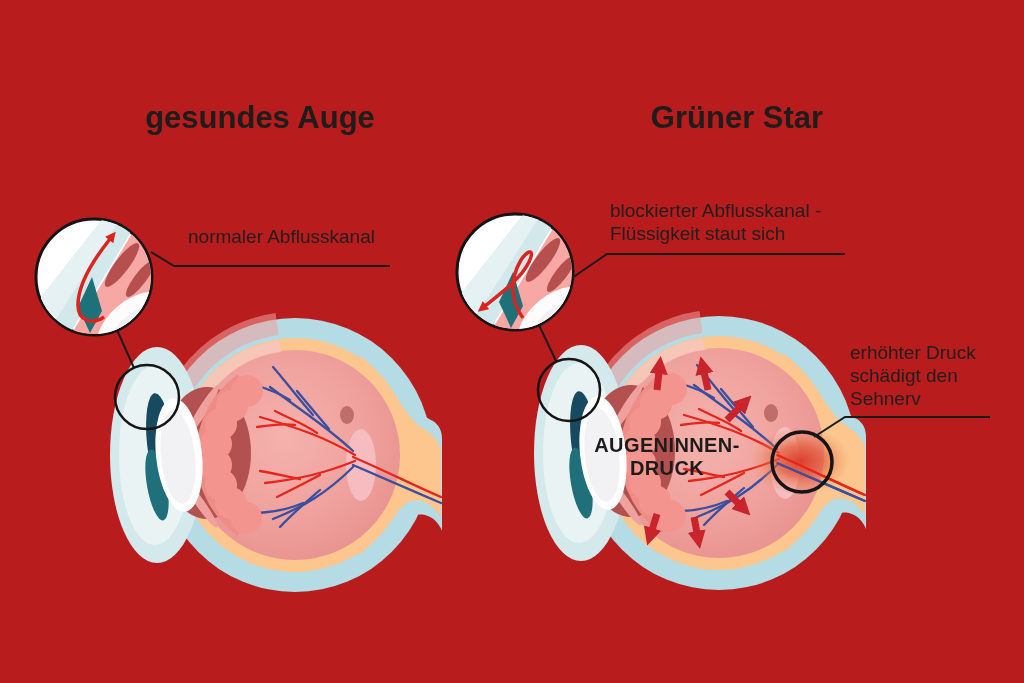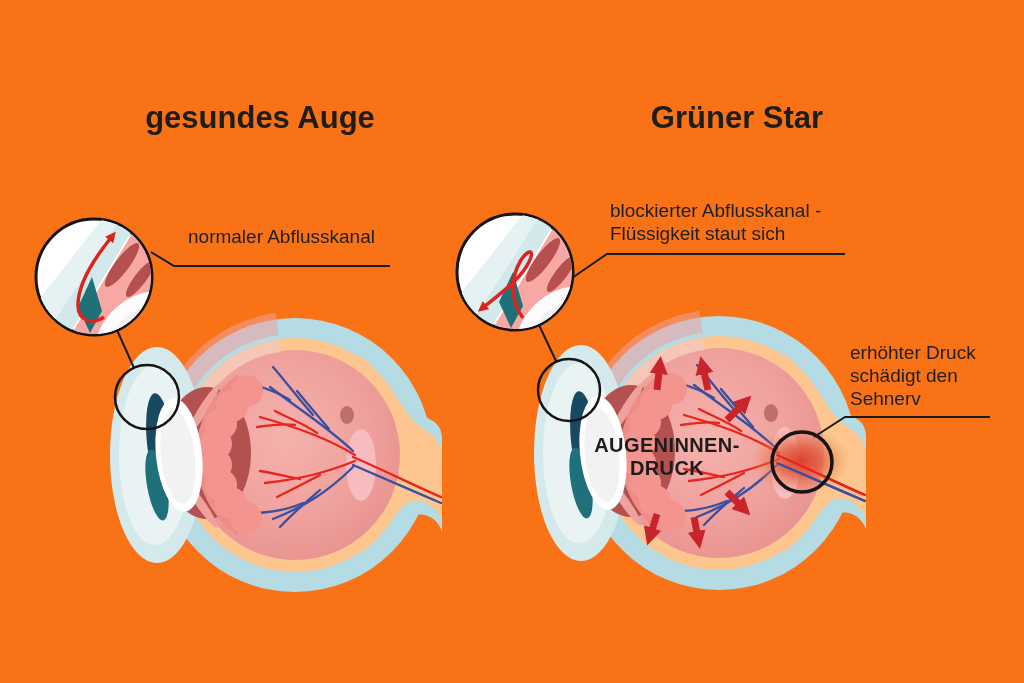--- a/index.html
+++ b/index.html
@@ -1,16 +1,16 @@
 <!DOCTYPE html>
 <html><head>
 <meta charset="utf-8">
 <style>
   html,body{margin:0;padding:0;background:#ffffff;}
-  .canvas{position:relative;width:1024px;height:683px;background:#f97316;overflow:hidden;
+  .canvas{position:relative;width:1024px;height:683px;background:#b91c1c;overflow:hidden;
           font-family:"Liberation Sans", sans-serif;}
   svg{display:block;}
   .title{font-family:"Liberation Sans", sans-serif;font-weight:700;font-size:31px;fill:#1d1d1b;}
   .label{font-family:"Liberation Sans", sans-serif;font-weight:400;font-size:19px;fill:#1f1f1f;}
   .pressure{font-family:"Liberation Sans", sans-serif;font-weight:700;font-size:20px;
             letter-spacing:.4px;fill:#1c1c1c;}
   .callout{stroke:#1b1b1b;stroke-width:2;fill:none;}
   .vred{stroke:#e8251d;stroke-width:2.3;fill:none;}
   .vblue{stroke:#3a4f9f;stroke-width:2.3;fill:none;}
   .parrow{stroke:#c9242b;stroke-width:7;fill:none;}

